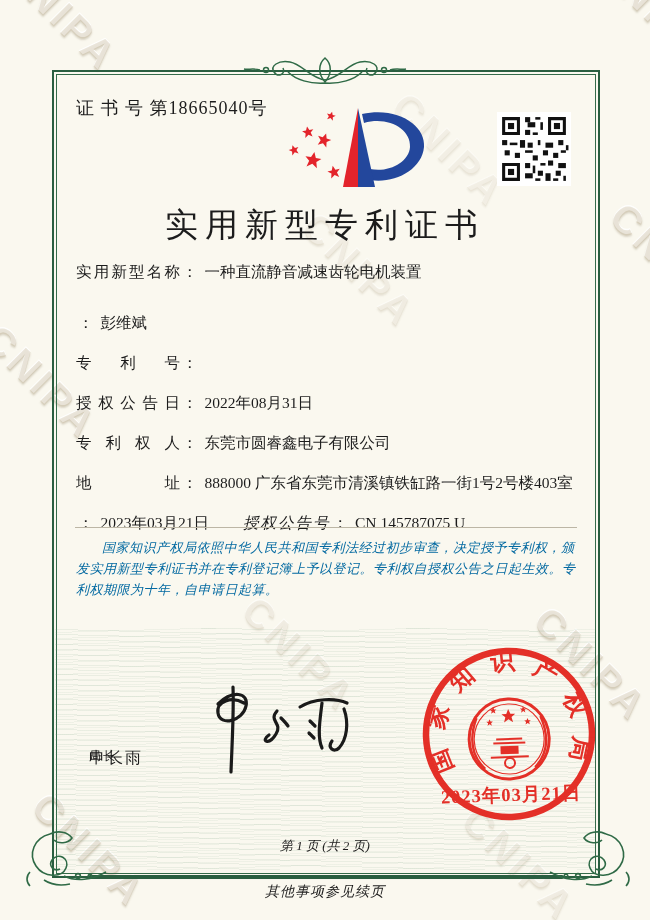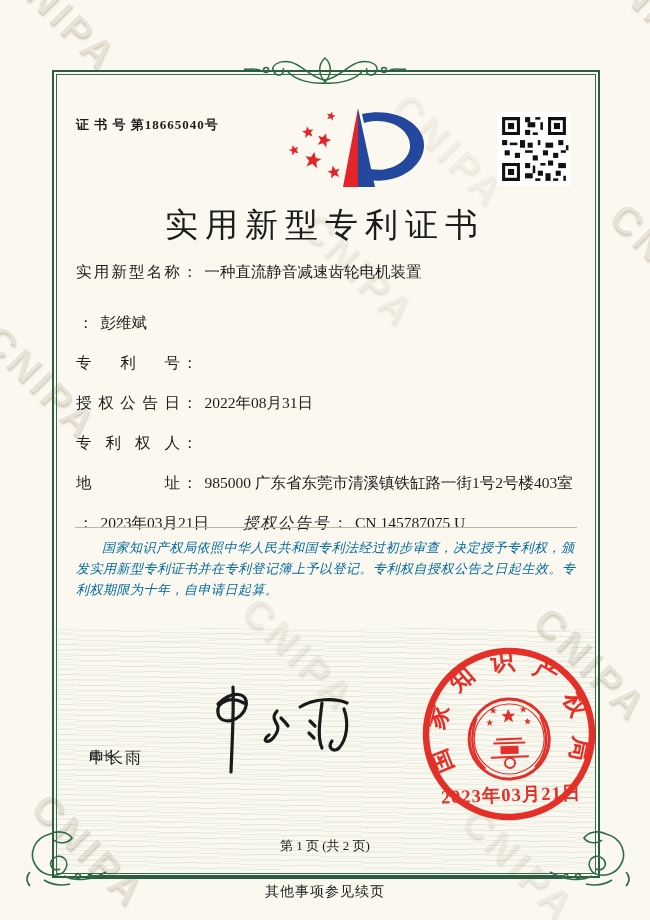--- a/index.html
+++ b/index.html
@@ -29,44 +29,44 @@
   .orn-bl{left:20px;top:826px;}
   .orn-br{left:548px;top:826px;transform:scaleX(-1);}
   
   .waves{position:absolute;left:55px;top:628px;width:540px;height:242px;z-index:2;
     background:
       repeating-linear-gradient(1.4deg, rgba(125,165,135,.13) 0 1px, transparent 1px 5px),
       repeating-linear-gradient(-1.6deg, rgba(125,165,135,.09) 0 1px, transparent 1px 6px);
     pointer-events:none;}
   
   .content{position:absolute;inset:0;z-index:4;}
-  .cert-no{position:absolute;left:76px;top:116px;font-size:13px;letter-spacing:1px;font-weight:bold;}
+  .cert-no{position:absolute;left:76px;top:96px;font-size:18px;letter-spacing:1px;}
   .logo{position:absolute;left:282px;top:102px;}
   .qr{position:absolute;left:497px;top:112px;}
   .title{position:absolute;left:0;top:203px;width:100%;text-align:center;
     font-size:33px;font-weight:normal;letter-spacing:7px;}
   .fields{position:absolute;left:76px;top:260px;width:505px;font-size:15.5px;}
   .frow{display:flex;align-items:baseline;line-height:24px;margin-bottom:16px;}
   .frow.first{margin-bottom:27px;}
   .flabel{display:inline-block;width:104px;text-align:justify;text-align-last:justify;flex:none;}
   .flabel2{letter-spacing:2px;flex:none;font-style:italic;}
   .fcolon{margin:0 7px 0 2px;flex:none;}
   .fvalue{white-space:nowrap;}
   .pair2{margin-left:34px;display:flex;align-items:baseline;}
   .separator{position:absolute;left:75px;top:527px;width:502px;border-top:1px solid #bcb6a5;}
   .paras{position:absolute;left:76px;top:537px;width:504px;font-size:13px;line-height:1.62;
     font-style:italic;color:#0369a1;}
   .paras p{margin:0 0 7px 0;text-indent:2em;letter-spacing:.5px;}
   .issuer-title{position:absolute;left:89px;top:748px;font-size:12px;letter-spacing:2px;}
   .issuer-name{position:absolute;left:89px;top:748px;font-size:16px;letter-spacing:2px;}
   .signature{position:absolute;left:188px;top:680px;}
   .seal{position:absolute;left:420px;top:645px;transform:rotate(-2deg);opacity:.93;}
-  .page-num{position:absolute;left:0;top:837px;width:100%;text-align:center;font-size:13px;}
+  .page-num{position:absolute;left:0;top:837px;width:100%;text-align:center;font-size:13px;font-style:italic;}
   .footer-note{position:absolute;left:0;top:883px;width:100%;text-align:center;
-    font-size:14px;letter-spacing:1px;}
+    font-size:14px;font-style:italic;letter-spacing:1px;}
 </style>
 </head>
 <body>
 
 <span class="wm" style="left:-10px;top:-8px;">CNIPA</span>
 <span class="wm" style="left:584px;top:-12px;">CNIPA</span>
 <span class="wm" style="left:-30px;top:360px;">CNIPA</span>
 <span class="wm" style="left:288px;top:248px;opacity:.55;">CNIPA</span>
 <span class="wm" style="left:596px;top:238px;">CNIPA</span>
 <span class="wm" style="left:378px;top:128px;opacity:.45;">CNIPA</span>
@@ -200,25 +200,26 @@
         <span class="fcolon">：</span>
     </div>
     <div class="frow">
       <span class="flabel">授权公告日</span>
         <span class="fcolon">：</span>
         <span class="fvalue">2022年08月31日</span>
     </div>
     <div class="frow">
       <span class="flabel">专利权人</span>
         <span class="fcolon">：</span>
+        <span class="fvalue">东莞市圆睿鑫电子有限公司</span>
     </div>
     <div class="frow">
       <span class="flabel">地址</span>
         <span class="fcolon">：</span>
-        <span class="fvalue">985000 广东省东莞市清溪镇铁缸路一街1号2号楼403室</span>
+        <span class="fvalue">888000 广东省东莞市清溪镇铁缸路一街1号2号楼403室</span>
     </div>
     <div class="frow">
         <span class="fcolon">：</span>
         <span class="fvalue">2023年03月21日</span>
       <span class="pair2">
         <span class="flabel2">授权公告号</span>
           <span class="fcolon">：</span>
           <span class="fvalue">CN 145787075 U</span>
       </span>
     </div>

